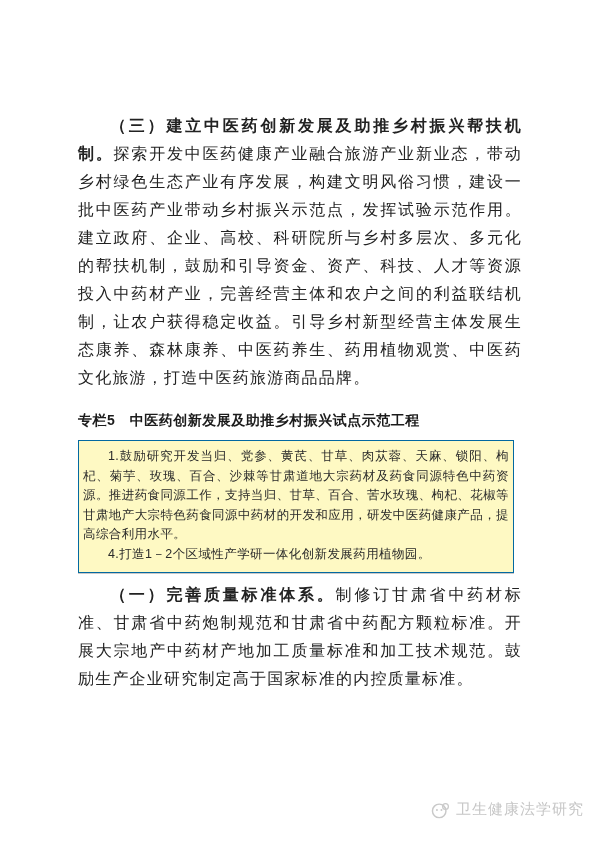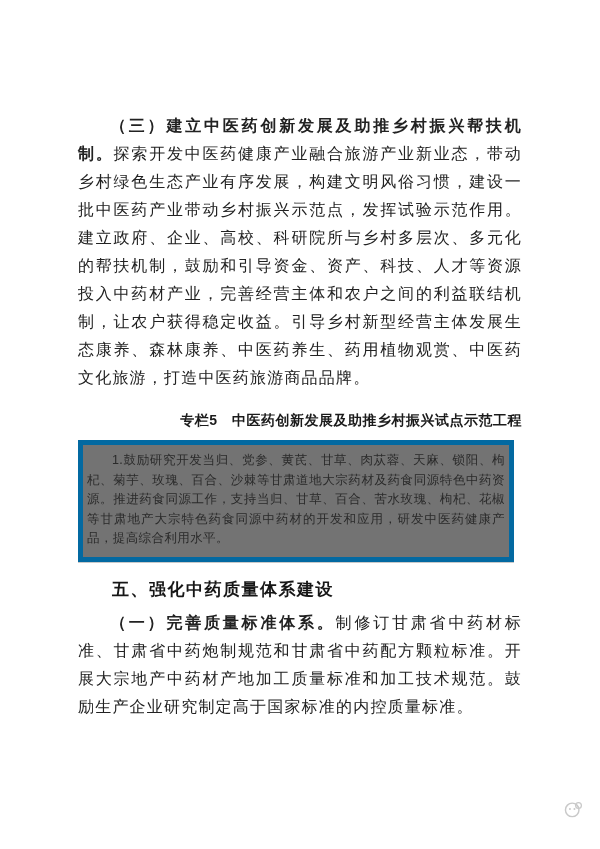--- a/index.html
+++ b/index.html
@@ -27,35 +27,35 @@
     text-indent: 2em;
     letter-spacing: 1.2px;
     color: #222222;
   }
   .body-para .lead {
     font-weight: 700;
   }
   
   .box-title {
     margin-top: 20px;
-    text-align: right;
+    text-align: left;
     font-size: 14px;
     font-weight: 700;
     letter-spacing: 0.5px;
     color: #1b1b1b;
     font-family: "Liberation Sans", "DejaVu Sans", sans-serif;
   }
   .column-box {
     margin-top: 10px;
     margin-left: 0px;
     width: 436px;
-    border: 5px solid #0369a1;
+    border: 1px solid #0369a1;
     box-shadow: 0 1px 0 #c9c9c9;
     padding: 6px 4px 8px 4px;
-    background: #737373;
+    background: #fef9c3;
   }
   .column-box p {
     font-size: 12.5px;
     line-height: 19.5px;
     text-align: justify;
     text-indent: 2em;
     letter-spacing: 0.4px;
     color: #2a2a2a;
     font-family: "Liberation Sans", "DejaVu Sans", sans-serif;
   }
@@ -93,30 +93,31 @@
 <body>
 
 <div class="page">
 
   <p class="body-para"><span class="lead">（三）建立中医药创新发展及助推乡村振兴帮扶机制。</span><span>探索开发中医药健康产业融合旅游产业新业态，带动乡村绿色生态产业有序发展，构建文明风俗习惯，建设一批中医药产业带动乡村振兴示范点，发挥试验示范作用。建立政府、企业、高校、科研院所与乡村多层次、多元化的帮扶机制，鼓励和引导资金、资产、科技、人才等资源投入中药材产业，完善经营主体和农户之间的利益联结机制，让农户获得稳定收益。引导乡村新型经营主体发展生态康养、森林康养、中医药养生、药用植物观赏、中医药文化旅游，打造中医药旅游商品品牌。</span></p>
 
   <div class="box-title">专栏5　中医药创新发展及助推乡村振兴试点示范工程</div>
 
   <div class="column-box">
     <p>1.鼓励研究开发当归、党参、黄芪、甘草、肉苁蓉、天麻、锁阳、枸杞、菊芋、玫瑰、百合、沙棘等甘肃道地大宗药材及药食同源特色中药资源。推进药食同源工作，支持当归、甘草、百合、苦水玫瑰、枸杞、花椒等甘肃地产大宗特色药食同源中药材的开发和应用，研发中医药健康产品，提高综合利用水平。</p>
+    <p>4.打造1－2个区域性产学研一体化创新发展药用植物园。</p>
   </div>
 
-  <div class="section-heading">五、强化中药质量体系建设</div>
 
   <p class="body-para para-2"><span class="lead">（一）完善质量标准体系。</span><span>制修订甘肃省中药材标准、甘肃省中药炮制规范和甘肃省中药配方颗粒标准。开展大宗地产中药材产地加工质量标准和加工技术规范。鼓励生产企业研究制定高于国家标准的内控质量标准。</span></p>
 
 </div>
 
 <div class="watermark">
   <span class="logo">
     <svg viewBox="0 0 22 20" width="20" height="18">
       <circle cx="9" cy="11" r="7.5" fill="none" stroke="#c9c9c9" stroke-width="1.6"></circle>
       <circle cx="16" cy="6" r="3.2" fill="none" stroke="#c9c9c9" stroke-width="1.4"></circle>
       <circle cx="6.5" cy="10" r="1.1" fill="#c9c9c9"></circle>
       <circle cx="11.5" cy="10" r="1.1" fill="#c9c9c9"></circle>
     </svg>
   </span>
+  <span>卫生健康法学研究</span>
 </div>
 
 </body></html>

